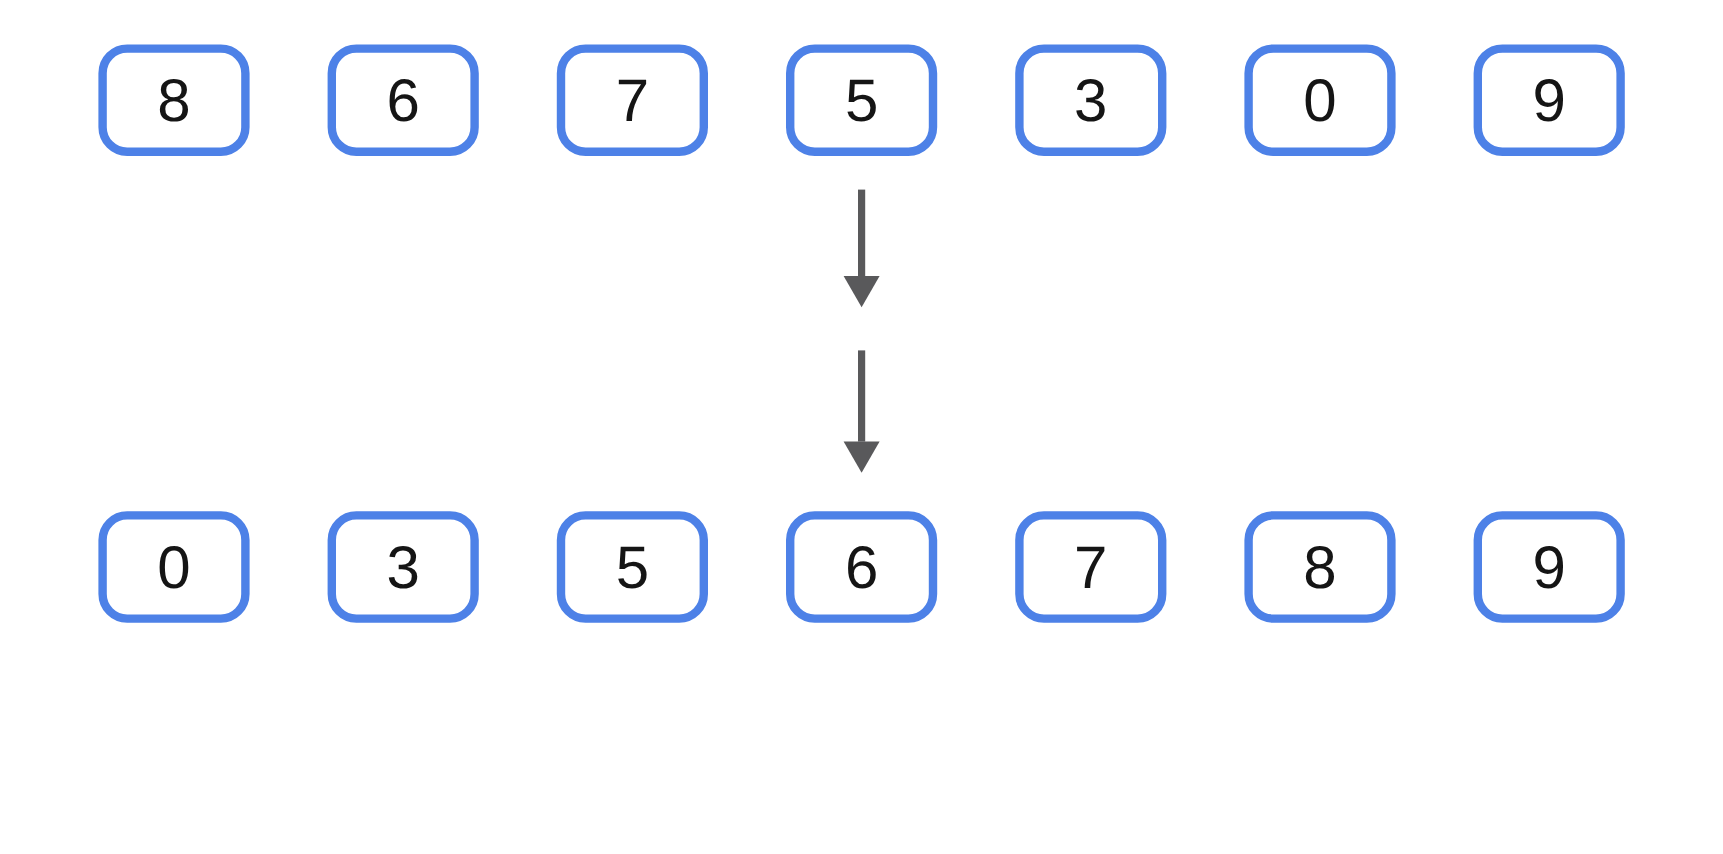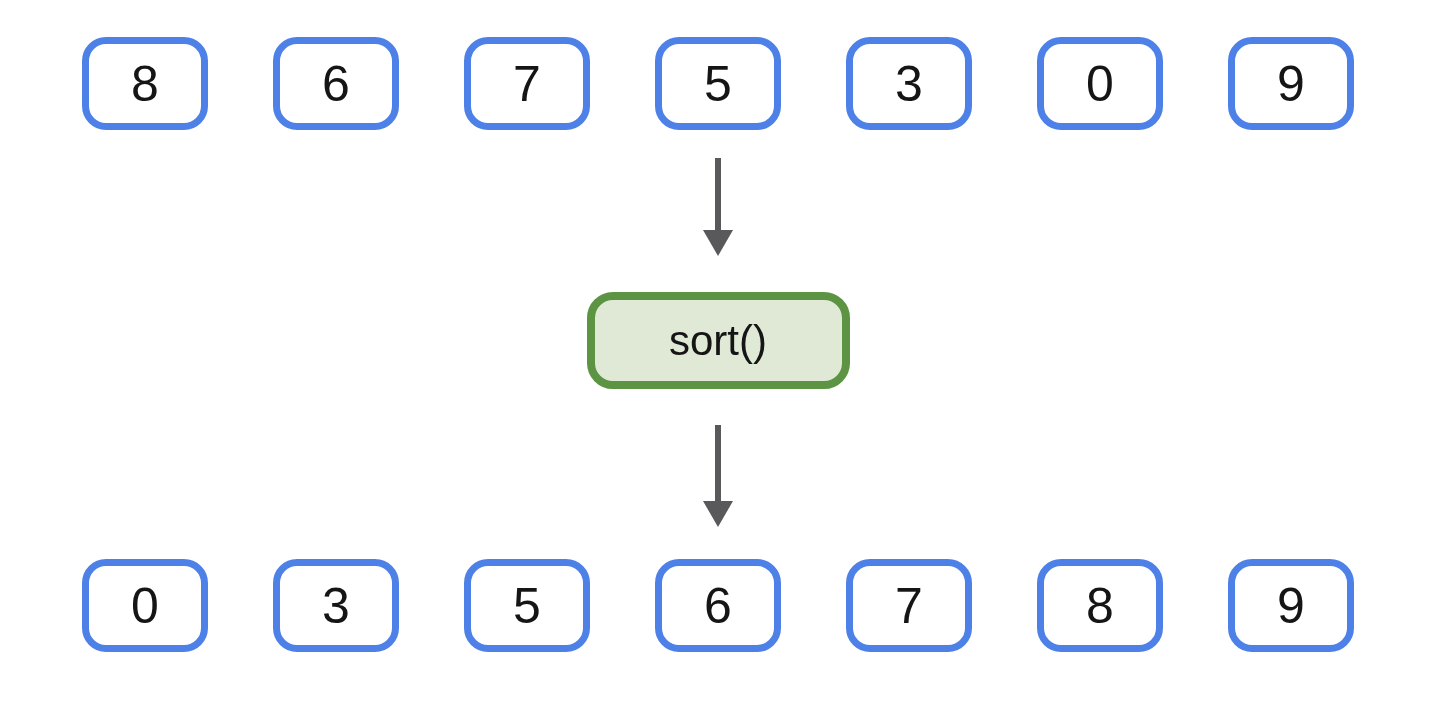--- a/index.html
+++ b/index.html
@@ -115,23 +115,20 @@
     <div class="array-box">
       <span class="array-value">9</span>
     </div>
   </div>
 
   <div class="down-arrow first">
     <div class="shaft"></div>
     <div class="head"></div>
   </div>
 
-  <div class="op-box">
-    <span class="op-label">sort()</span>
-  </div>
 
   <div class="down-arrow second">
     <div class="shaft"></div>
     <div class="head"></div>
   </div>
 
   <div class="array-row bottom">
     <div class="array-box">
       <span class="array-value">0</span>
     </div>

